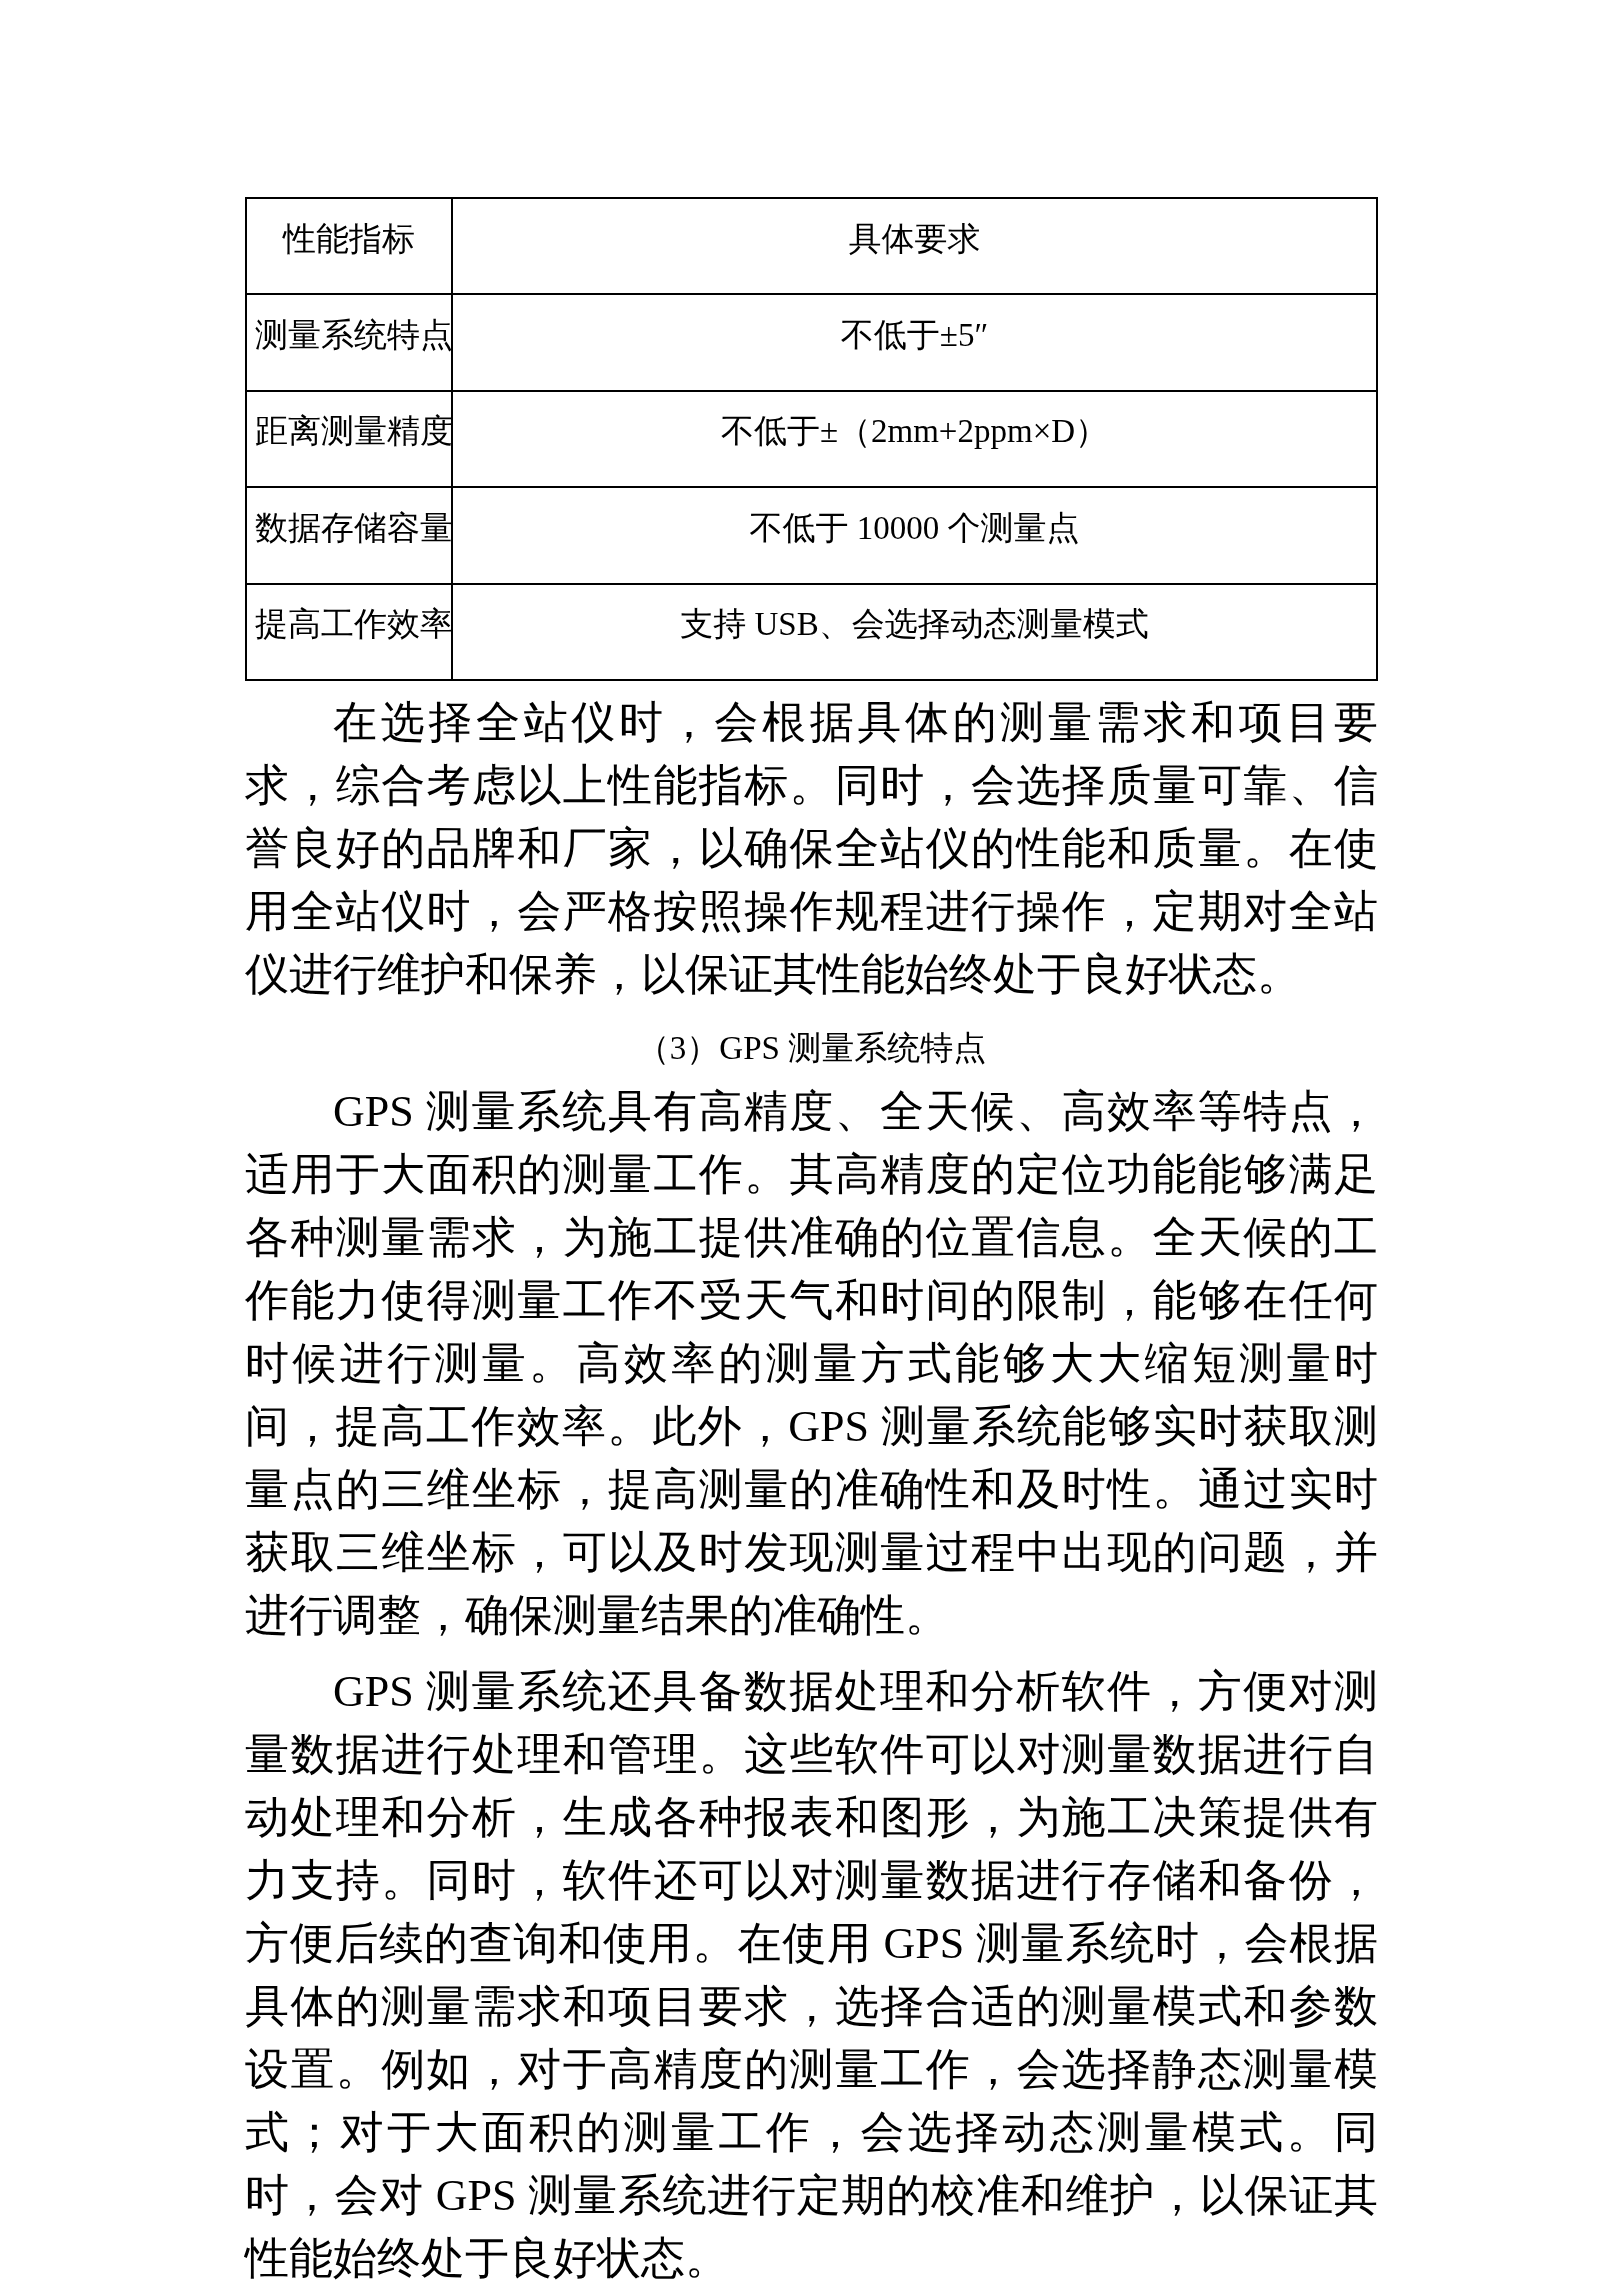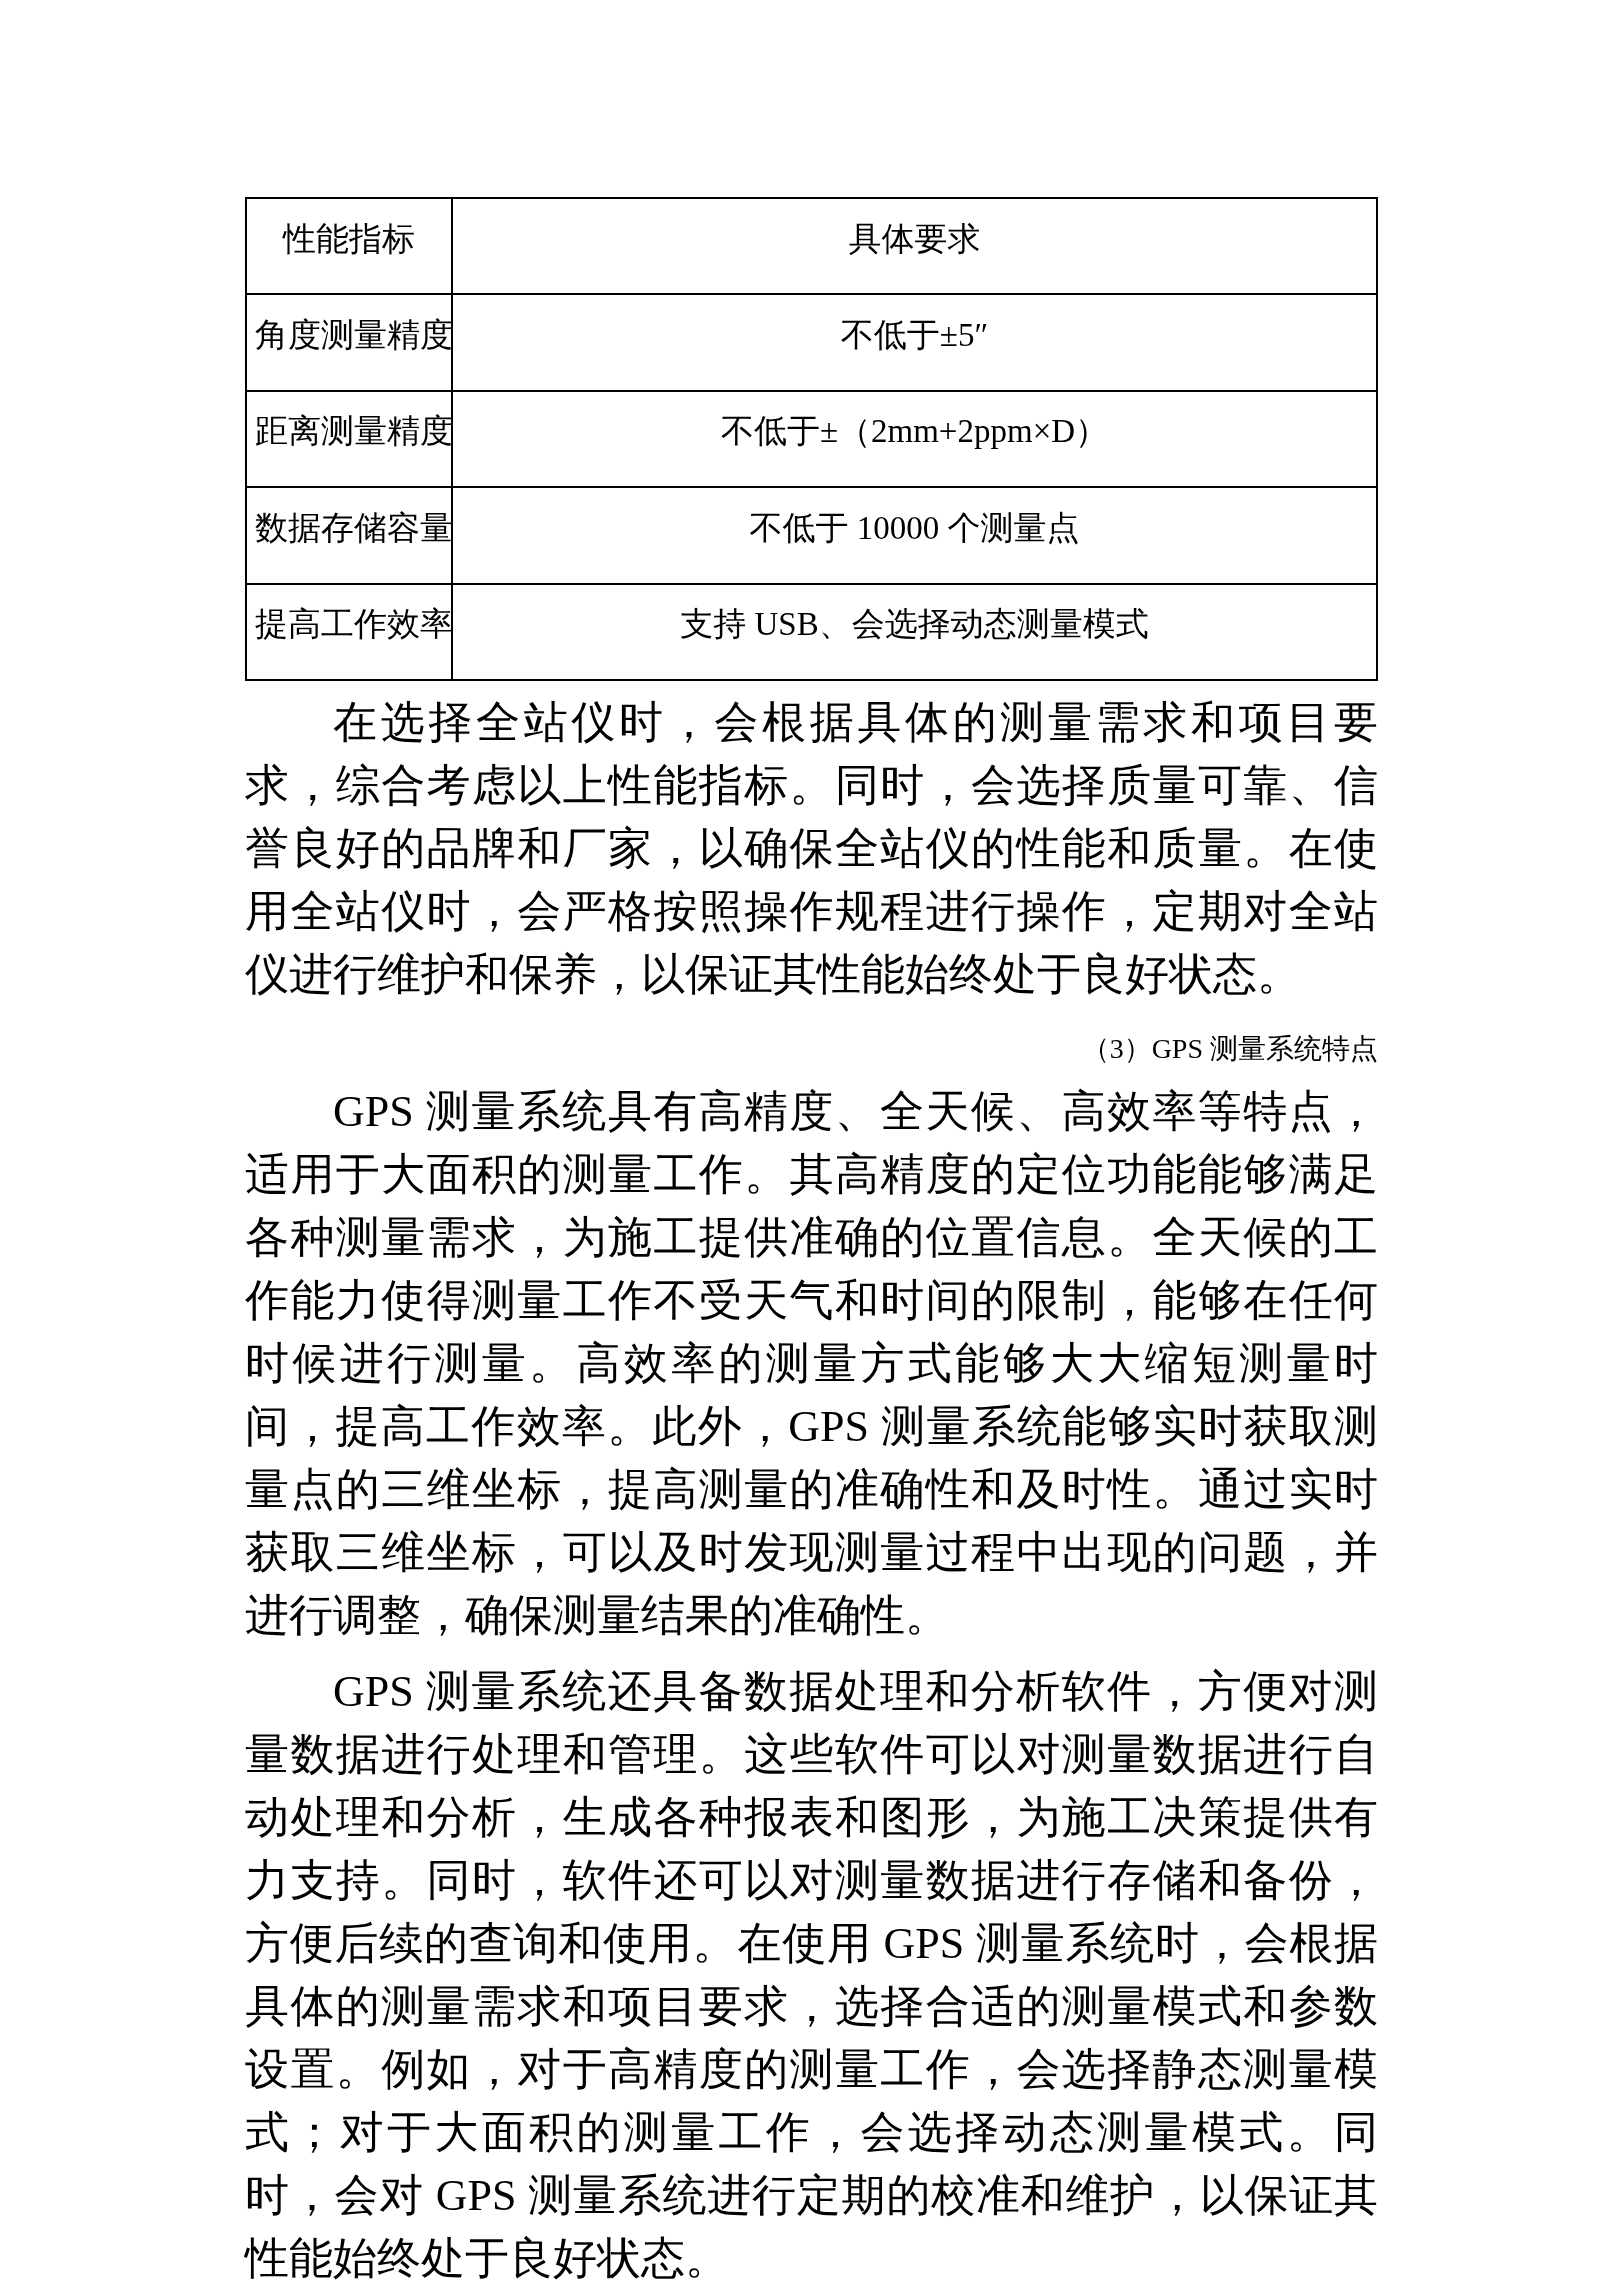--- a/index.html
+++ b/index.html
@@ -44,44 +44,44 @@
     font-size: 44px;
     line-height: 63px;
     text-align: justify;
     text-justify: inter-character;
     word-break: break-all;
   }
   .indent { text-indent: 2em; }
   .after-table { margin-top: 10.5px; }
   .heading {
     margin: 10.5px 0 0 0;
-    font-size: 28px;
+    font-size: 33px;
     line-height: 63px;
-    text-align: right;
+    text-align: center;
   }
   .extra-gap { margin-top: 13px; }
 </style>
 </head>
 <body>
 
 <div class="page">
   <div class="content">
 
     <table class="spec-table">
       <colgroup>
           <col class="c1">
           <col class="c2">
         </colgroup>
       <tbody>
         <tr>
           <td>性能指标</td>
           <td>具体要求</td>
         </tr>
         <tr>
-          <td>角度测量精度</td>
+          <td>测量系统特点</td>
           <td>不低于±5″</td>
         </tr>
         <tr>
           <td>距离测量精度</td>
           <td>不低于±（2mm+2ppm×D）</td>
         </tr>
         <tr>
           <td>数据存储容量</td>
           <td>不低于 10000 个测量点</td>
         </tr>

